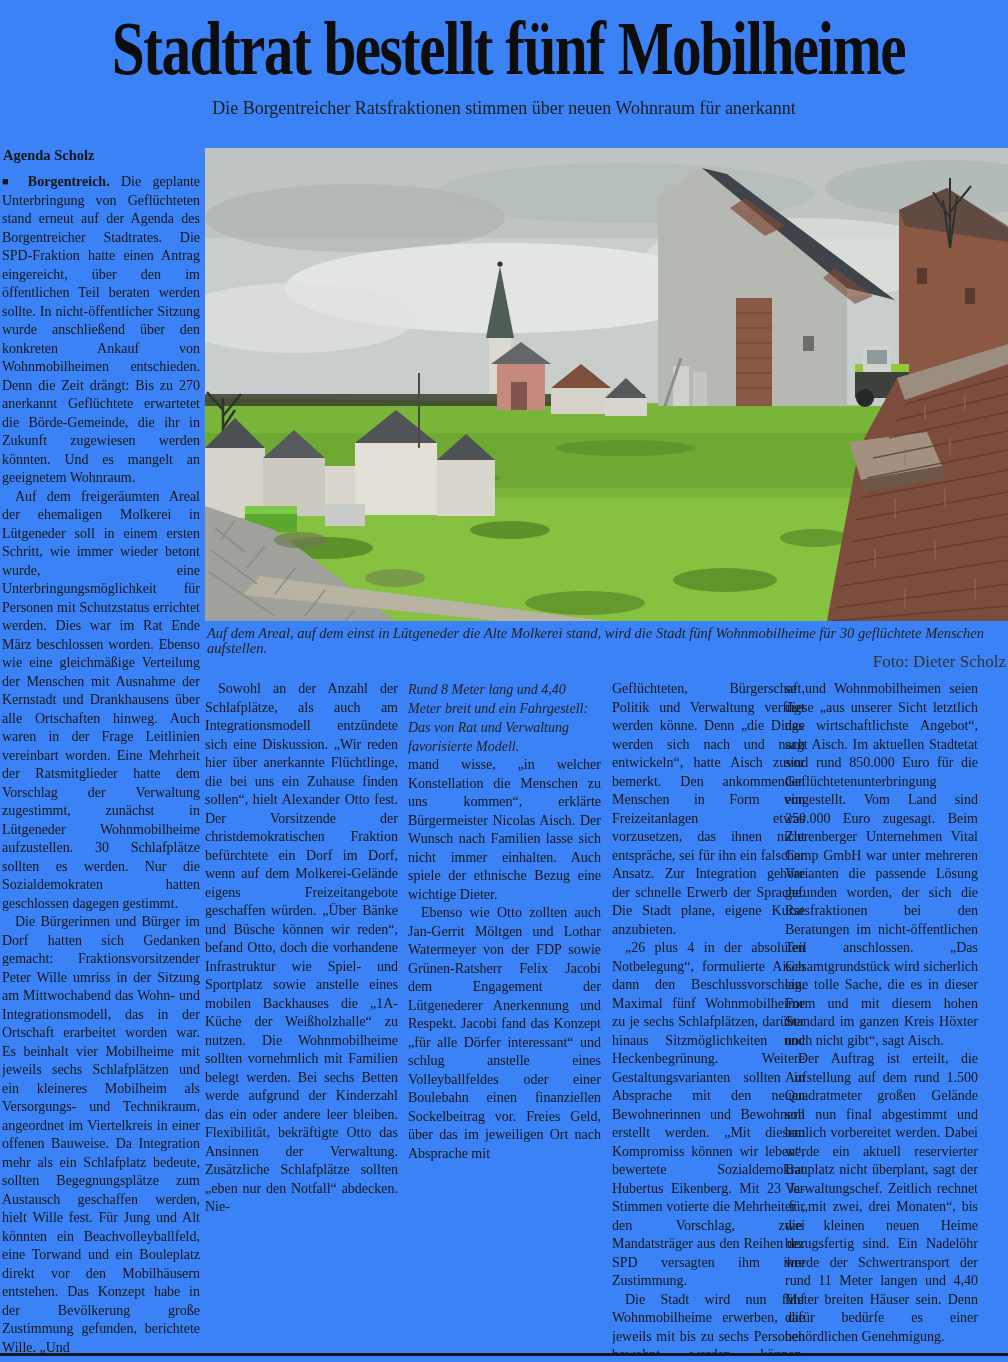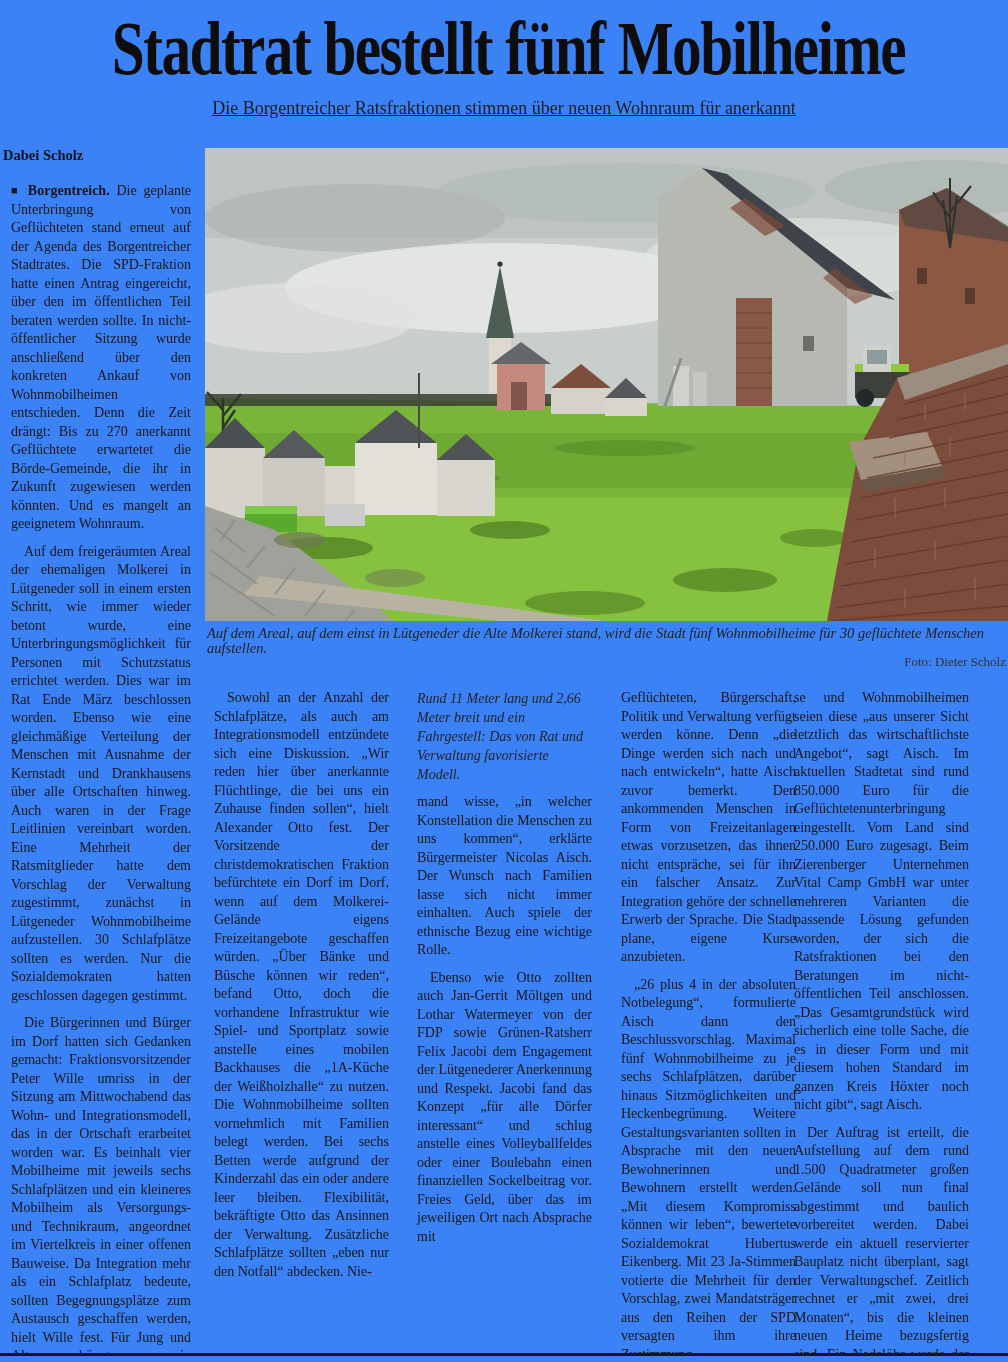--- a/index.html
+++ b/index.html
@@ -9,34 +9,34 @@
     font-family:"Liberation Serif","DejaVu Serif",serif;
   }
   
   .headline-wrap{position:absolute;left:0;top:2px;width:1008px;text-align:center;}
   .headline{
     display:inline-block;font-weight:700;font-size:76px;line-height:92px;
     letter-spacing:-2px;transform:scaleX(.78);transform-origin:center;
     white-space:nowrap;color:#0d0d0d;
   }
   .subhead{position:absolute;left:0;top:96px;width:1008px;text-align:center;
-    font-size:18px;line-height:25px;color:#1d1d1d;text-decoration:underline;}
+    font-size:18px;line-height:25px;color:#1d1d1d;}
   .byline{position:absolute;left:3px;top:147px;font-size:14.5px;font-weight:700;}
   
   .photo{position:absolute;left:205px;top:148px;width:803px;height:473px;overflow:hidden;background:#ccd1ce;}
   .photo svg{display:block;}
   .caption{position:absolute;left:207px;top:626px;width:799px;height:44px;
     font-style:italic;font-size:14.5px;line-height:15px;color:#222;}
-  .caption .credit{position:absolute;right:0;bottom:1px;font-style:normal;font-size:13px;color:#333;}
+  .caption .credit{position:absolute;right:0;bottom:1px;font-style:normal;font-size:17px;color:#333;}
   
   .body-col{
     position:absolute;font-size:14px;line-height:18.5px;text-align:justify;
     hyphens:auto;-webkit-hyphens:auto;overflow:hidden;color:#161616;
   }
-  .body-col p{margin:9px;text-indent:13px;}
+  .body-col p{margin:0;text-indent:13px;}
   .body-col p.cont{text-indent:0;}
   .col1{left:2px;top:173px;width:198px;height:1182px;}
   .col2{left:205px;top:680px;width:193px;height:676px;}
   .col3{left:408px;top:680px;width:193px;height:676px;}
   .col4{left:612px;top:680px;width:193px;height:676px;}
   .col5{left:785px;top:680px;width:193px;height:676px;}
   .lead-marker{font-size:11px;position:relative;top:-1px;}
   .lead-location{font-weight:700;}
   .model-caption{
     margin-top:186px;margin-bottom:44px;font-style:italic;font-size:14px;
@@ -50,21 +50,21 @@
 <div class="page">
 
   <div class="headline-wrap">
     <span class="headline">Stadtrat bestellt fünf Mobilheime</span>
   </div>
 
   <div class="subhead">
     <div>Die Borgentreicher Ratsfraktionen stimmen über neuen Wohnraum für anerkannt</div>
   </div>
 
-  <div class="byline">Dabei Scholz</div>
+  <div class="byline">Agenda Scholz</div>
 
   <div class="photo">
     <svg width="803" height="473" viewBox="0 0 803 473" xmlns="http://www.w3.org/2000/svg">
 
       <g>
         <rect x="0" y="0" width="803" height="300" fill="#c8cecb"></rect>
         <rect x="0" y="0" width="803" height="90" fill="#b4bbb9" opacity=".55"></rect>
         <ellipse cx="150" cy="70" rx="150" ry="34" fill="#a9b1af" opacity=".55"></ellipse>
         <ellipse cx="420" cy="45" rx="190" ry="30" fill="#b0b7b5" opacity=".5"></ellipse>
         <ellipse cx="300" cy="140" rx="220" ry="45" fill="#e9ebe8" opacity=".8"></ellipse>
@@ -225,22 +225,22 @@
     </p>
     <p>Auf dem freigeräumten Areal der ehemaligen Molkerei in Lütgeneder soll in einem ersten Schritt, wie immer wieder betont wurde, eine Unterbringungsmöglichkeit für Personen mit Schutzstatus errichtet werden. Dies war im Rat Ende März beschlossen worden. Ebenso wie eine gleichmäßige Verteilung der Menschen mit Ausnahme der Kernstadt und Drankhausens über alle Ortschaften hinweg. Auch waren in der Frage Leitlinien vereinbart worden. Eine Mehrheit der Ratsmitglieder hatte dem Vorschlag der Verwaltung zugestimmt, zunächst in Lütgeneder Wohnmobilheime aufzustellen. 30 Schlafplätze sollten es werden. Nur die Sozialdemokraten hatten geschlossen dagegen gestimmt.</p>
     <p>Die Bürgerinnen und Bürger im Dorf hatten sich Gedanken gemacht: Fraktionsvorsitzender Peter Wille umriss in der Sitzung am Mittwochabend das Wohn- und Integrationsmodell, das in der Ortschaft erarbeitet worden war. Es beinhalt vier Mobilheime mit jeweils sechs Schlafplätzen und ein kleineres Mobilheim als Versorgungs- und Technikraum, angeordnet im Viertelkreis in einer offenen Bauweise. Da Integration mehr als ein Schlafplatz bedeute, sollten Begegnungsplätze zum Austausch geschaffen werden, hielt Wille fest. Für Jung und Alt könnten ein Beachvolleyballfeld, eine Torwand und ein Bouleplatz direkt vor den Mobilhäusern entstehen. Das Konzept habe in der Bevölkerung große Zustimmung gefunden, berichtete Wille. „Und</p>
   </div>
 
   <div class="body-col col2">
     <p>Sowohl an der Anzahl der Schlafplätze, als auch am Integrationsmodell entzündete sich eine Diskussion. „Wir reden hier über anerkannte Flüchtlinge, die bei uns ein Zuhause finden sollen“, hielt Alexander Otto fest. Der Vorsitzende der christdemokratischen Fraktion befürchtete ein Dorf im Dorf, wenn auf dem Molkerei-Gelände eigens Freizeitangebote geschaffen würden. „Über Bänke und Büsche können wir reden“, befand Otto, doch die vorhandene Infrastruktur wie Spiel- und Sportplatz sowie anstelle eines mobilen Backhauses die „1A-Küche der Weißholzhalle“ zu nutzen. Die Wohnmobilheime sollten vornehmlich mit Familien belegt werden. Bei sechs Betten werde aufgrund der Kinderzahl das ein oder andere leer bleiben. Flexibilität, bekräftigte Otto das Ansinnen der Verwaltung. Zusätzliche Schlafplätze sollten „eben nur den Notfall“ abdecken. Nie-</p>
   </div>
 
   <div class="body-col col3">
-    <p class="cont model-caption">Rund 11 Meter lang und 2,66 Meter breit und ein Fahrgestell: Das von Rat und Verwaltung favorisierte Modell.</p>
-    <p class="cont">mand wisse, „in welcher Konstellation die Menschen zu uns kommen“, erklärte Bürgermeister Nicolas Aisch. Der Wunsch nach Familien lasse sich nicht immer einhalten. Auch spiele der ethnische Bezug eine wichtige Rolle.</p>
+    <p class="cont model-caption">Rund 8 Meter lang und 4,40 Meter breit und ein Fahrgestell: Das von Rat und Verwaltung favorisierte Modell.</p>
+    <p class="cont">mand wisse, „in welcher Konstellation die Menschen zu uns kommen“, erklärte Bürgermeister Nicolas Aisch. Der Wunsch nach Familien lasse sich nicht immer einhalten. Auch spiele der ethnische Bezug eine wichtige Dieter.</p>
     <p>Ebenso wie Otto zollten auch Jan-Gerrit Möltgen und Lothar Watermeyer von der FDP sowie Grünen-Ratsherr Felix Jacobi dem Engagement der Lütgenederer Anerkennung und Respekt. Jacobi fand das Konzept „für alle Dörfer interessant“ und schlug anstelle eines Volleyballfeldes oder einer Boulebahn einen finanziellen Sockelbeitrag vor. Freies Geld, über das im jeweiligen Ort nach Absprache mit</p>
   </div>
 
   <div class="body-col col4">
     <p class="cont">Geflüchteten, Bürgerschaft, Politik und Verwaltung verfügt werden könne. Denn „die Dinge werden sich nach und nach entwickeln“, hatte Aisch zuvor bemerkt. Den ankommenden Menschen in Form von Freizeitanlagen etwas vorzusetzen, das ihnen nicht entspräche, sei für ihn ein falscher Ansatz. Zur Integration gehöre der schnelle Erwerb der Sprache. Die Stadt plane, eigene Kurse anzubieten.</p>
     <p>„26 plus 4 in der absoluten Notbelegung“, formulierte Aisch dann den Beschlussvorschlag. Maximal fünf Wohnmobilheime zu je sechs Schlafplätzen, darüber hinaus Sitzmöglichkeiten und Heckenbegrünung. Weitere Gestaltungsvarianten sollten in Absprache mit den neuen Bewohnerinnen und Bewohnern erstellt werden. „Mit diesem Kompromiss können wir leben“, bewertete Sozialdemokrat Hubertus Eikenberg. Mit 23 Ja-Stimmen votierte die Mehrheit für den Vorschlag, zwei Mandatsträger aus den Reihen der SPD versagten ihm ihre Zustimmung.</p>
     <p>Die Stadt wird nun fünf Wohnmobilheime erwerben, die jeweils mit bis zu sechs Personen bewohnt werden können. Zwischen Modulbauwei-</p>
   </div>
 
   <div class="body-col col5">

